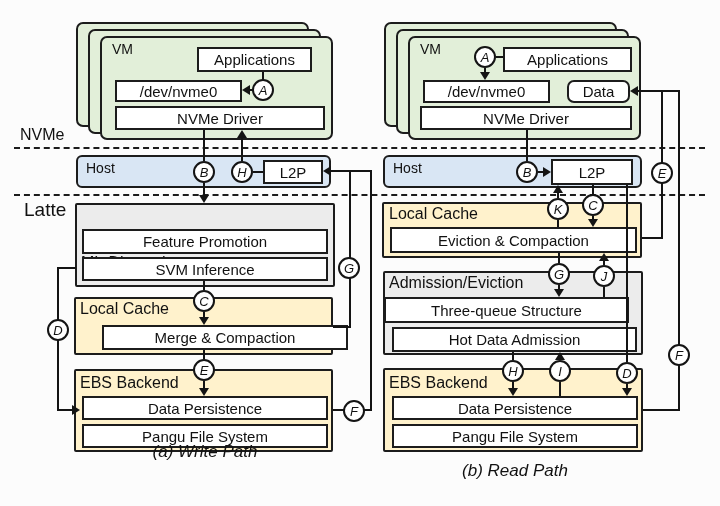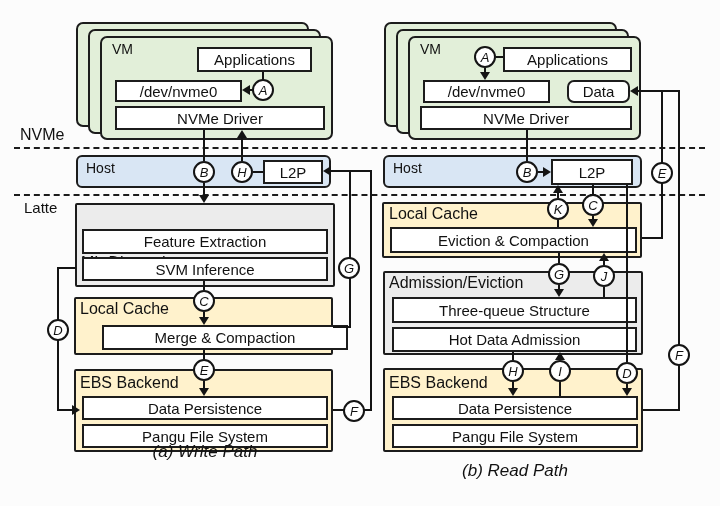--- a/index.html
+++ b/index.html
@@ -25,21 +25,21 @@
   .layer{position:absolute;font-size:16px;z-index:2;}
 </style>
 </head>
 <body>
 
 <div class="canvas">
 
   <div class="dash" style="left:14px;top:147px;width:691px;"></div>
   <div class="dash" style="left:14px;top:194px;width:691px;"></div>
   <div class="layer" style="left:20px;top:126px;">NVMe</div>
-  <div class="layer" style="left:24px;top:199px;font-size:15px;">Latte</div>
+  <div class="layer" style="left:24px;top:199px;font-size:19px;">Latte</div>
 
   <div class="gbox" style="left:76px;top:22px;width:233px;height:105px;"></div>
   <div class="gbox" style="left:88px;top:29px;width:233px;height:105px;"></div>
   <div class="gbox" style="left:100px;top:36px;width:233px;height:104px;"></div>
   <div class="titl big" style="left:112px;top:41px;">VM</div>
   <div class="wbox" style="left:197px;top:47px;width:115px;height:25px;">Applications</div>
   <div class="wbox" style="left:115px;top:80px;width:127px;height:22px;">/dev/nvme0</div>
   <div class="wbox" style="left:115px;top:106px;width:210px;height:24px;">NVMe Driver</div>
 
   <div class="vline" style="left:262px;top:72px;height:8px;"></div>
@@ -65,21 +65,21 @@
   <div class="hline" style="left:331px;top:170px;width:41px;"></div>
   <div class="vline" style="left:349px;top:170px;height:157px;"></div>
   <div class="hline" style="left:333px;top:326px;width:18px;"></div>
   <div class="circ" style="left:338px;top:257px;">G</div>
   <div class="vline" style="left:370px;top:170px;height:241px;"></div>
   <div class="hline" style="left:333px;top:409px;width:39px;"></div>
   <div class="circ" style="left:343px;top:400px;">F</div>
 
   <div class="grbox" style="left:75px;top:203px;width:260px;height:84px;"></div>
   <div class="titl" style="left:81px;top:206px;margin-top:48px;">ML-Dispatcher</div>
-  <div class="wbox" style="left:82px;top:229px;width:246px;height:25px;">Feature Extraction</div>
+  <div class="wbox" style="left:82px;top:229px;width:246px;height:25px;">Feature Promotion</div>
   <div class="wbox" style="left:82px;top:257px;width:246px;height:24px;">SVM Inference</div>
 
   <div class="vline" style="left:203px;top:281px;height:9px;"></div>
   <div class="circ" style="left:193px;top:290px;">C</div>
   <div class="vline" style="left:203px;top:312px;height:6px;"></div>
   <div class="ad" style="left:199px;top:317px;"></div>
 
   <div class="hline" style="left:57px;top:267px;width:19px;"></div>
   <div class="vline" style="left:57px;top:267px;height:144px;"></div>
   <div class="circ" style="left:47px;top:319px;">D</div>
@@ -158,21 +158,21 @@
   <div class="vline" style="left:558px;top:285px;height:4px;"></div>
   <div class="ad" style="left:554px;top:289px;"></div>
 
   <div class="au" style="left:599px;top:253px;"></div>
   <div class="vline" style="left:603px;top:260px;height:5px;"></div>
   <div class="circ" style="left:593px;top:265px;">J</div>
   <div class="vline" style="left:603px;top:287px;height:10px;"></div>
 
   <div class="grbox" style="left:383px;top:271px;width:260px;height:84px;"></div>
   <div class="titl" style="left:389px;top:274px;">Admission/Eviction</div>
-  <div class="wbox" style="left:392px;top:297px;width:245px;height:26px;">Three-queue Structure</div>
+  <div class="wbox" style="left:384px;top:297px;width:245px;height:26px;">Three-queue Structure</div>
   <div class="wbox" style="left:392px;top:327px;width:245px;height:25px;">Hot Data Admission</div>
 
   <div class="vline" style="left:512px;top:352px;height:8px;"></div>
   <div class="circ" style="left:502px;top:360px;">H</div>
   <div class="vline" style="left:512px;top:382px;height:6px;"></div>
   <div class="ad" style="left:508px;top:388px;"></div>
 
   <div class="au" style="left:555px;top:352px;"></div>
   <div class="circ" style="left:549px;top:360px;">I</div>
   <div class="vline" style="left:559px;top:382px;height:14px;"></div>

